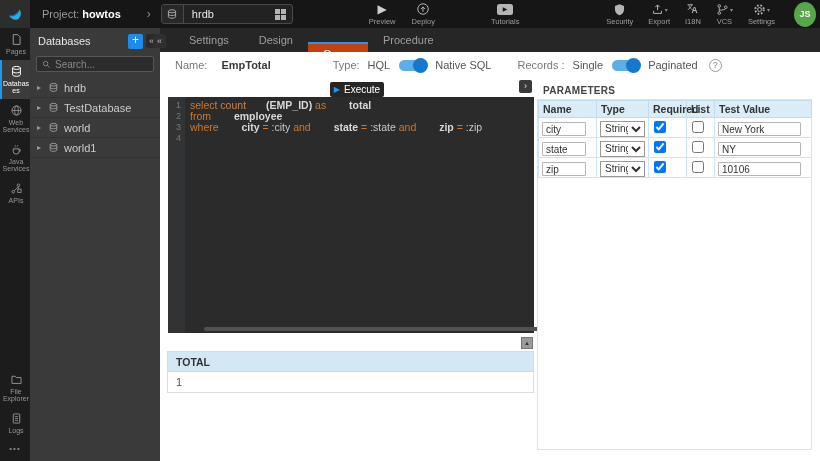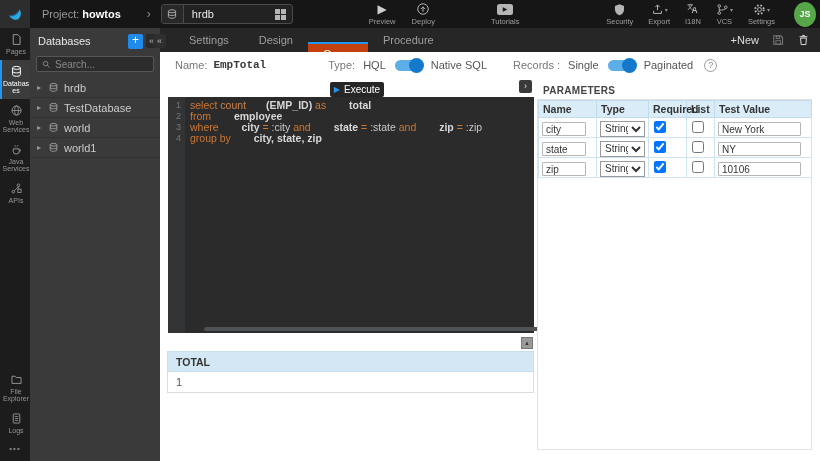--- a/index.html
+++ b/index.html
@@ -65,21 +65,21 @@
   .main{position:absolute;left:160px;top:28px;width:660px;height:433px;background:#fff;}
   .tabbar{height:24px;background:#262626;display:flex;align-items:stretch;}
   .tab{padding:0 15px;font-size:11px;color:#9e9e9e;line-height:24px;cursor:pointer;}
   .tab:first-child{margin-left:14px;}
   .tab.active{background:#c2410c;color:#fff;box-shadow:inset 0 2px 0 var(--accent);margin-top:14px;}
   .tabbar-right{margin-left:auto;display:flex;align-items:center;gap:12px;padding-right:10px;}
   .newq{font-size:11px;color:#dddddd;cursor:pointer;}
 
   .formrow{position:absolute;left:0;top:24px;width:660px;height:26px;display:flex;align-items:center;padding-left:15px;font-size:11px;}
   .flabel{color:#777;}
-  .fval{color:#3a3a3a;margin-left:6px;font-weight:bold;font-family:Liberation Mono, monospace;}
+  .fval{color:#3a3a3a;margin-left:14px;font-weight:bold;}
   .toggle{width:27px;height:11px;border-radius:6px;background:var(--toggle-track);position:relative;margin:0 9px;cursor:pointer;}
   .toggle .knob{position:absolute;right:-2px;top:-2px;width:15px;height:15px;border-radius:50%;background:var(--toggle-knob);}
   .opt{color:#555;}
   .help-ico{width:13px;height:13px;border:1px solid #9a9a9a;border-radius:50%;color:#8a8a8a;font-size:9px;line-height:11px;text-align:center;margin-left:11px;cursor:pointer;}
   .ml62{margin-left:62px;} .ml8{margin-left:8px;} .ml26{margin-left:26px;}
 
   .exec-btn{position:absolute;left:170px;top:54px;width:54px;height:15px;background:#262626;border:none;border-radius:2px;color:#fff;font-size:10px;display:flex;align-items:center;justify-content:center;gap:4px;cursor:pointer;}
   .exec-btn .tri{color:var(--accent);font-size:8px;line-height:8px;}
   .expand-chip{position:absolute;left:359px;top:52px;width:13px;height:13px;background:#3a3a3a;border-radius:2px;color:#e0e0e0;font-size:9px;line-height:13px;text-align:center;cursor:pointer;}
 
@@ -324,33 +324,20 @@
 </div>
 
 <div class="panel-collapse-chip">«</div>
 
 <div class="main">
   <div class="tabbar">
     <div class="tab">Settings</div>
     <div class="tab">Design</div>
     <div class="tab active">Query</div>
     <div class="tab">Procedure</div>
-    <div class="tabbar-right">
-      <span class="newq">+New</span>
-      <svg width="14" height="14" viewBox="0 0 20 20">
-          <path d="M4 4 h10 l2.5 2.5 V16 H4 z" fill="none" stroke="#777" stroke-width="1.5"></path>
-          <rect x="7" y="11" width="6.5" height="5" fill="none" stroke="#777" stroke-width="1.3"></rect>
-          <rect x="7.5" y="4.5" width="5" height="3.5" fill="none" stroke="#777" stroke-width="1.3"></rect>
-        </svg>
-      <svg width="13" height="14" viewBox="0 0 20 20">
-          <path d="M5.5 7 h9 l-.8 10 h-7.4 z" fill="none" stroke="#e0e0e0" stroke-width="1.5"></path>
-          <rect x="4" y="4.2" width="12" height="1.5" fill="#e0e0e0"></rect>
-          <rect x="8" y="2.2" width="4" height="1.5" fill="#e0e0e0"></rect>
-        </svg>
-    </div>
   </div>
 
   <div class="formrow">
     <span class="flabel">Name:</span>
     <span class="fval">EmpTotal</span>
     <span class="flabel ml62">Type:</span>
     <span class="opt ml8">HQL</span>
     <span class="toggle">
         <span class="knob"></span>
       </span>
@@ -375,21 +362,20 @@
         <div class="ln">1</div>
         <div class="ln">2</div>
         <div class="ln">3</div>
         <div class="ln">4</div>
       </div>
     <div class="codearea">
       <div>
           <div class="code-line"><span class="tk-kw">select </span><span class="tk-fn">count</span><span class="tk-id">(EMP_ID) </span><span class="tk-kw">as </span><span class="tk-id">total</span></div>
           <div class="code-line"><span class="tk-kw">from </span><span class="tk-id">employee</span></div>
           <div class="code-line"><span class="tk-kw">where </span><span class="tk-id">city </span><span class="tk-kw">= </span><span class="tk-pr">:city </span><span class="tk-kw">and </span><span class="tk-id">state </span><span class="tk-kw">= </span><span class="tk-pr">:state </span><span class="tk-kw">and </span><span class="tk-id">zip </span><span class="tk-kw">= </span><span class="tk-pr">:zip</span></div>
-          <div class="code-line"><span class="tk-kw">group by </span><span class="tk-id">city, state, zip</span></div>
         </div>
       <div class="hscroll"></div>
     </div>
   </div>
   <div class="collapse-chip">▲</div>
 
   <div class="results">
     <div class="res-header">TOTAL</div>
     <div class="res-row">1</div>
   </div>

